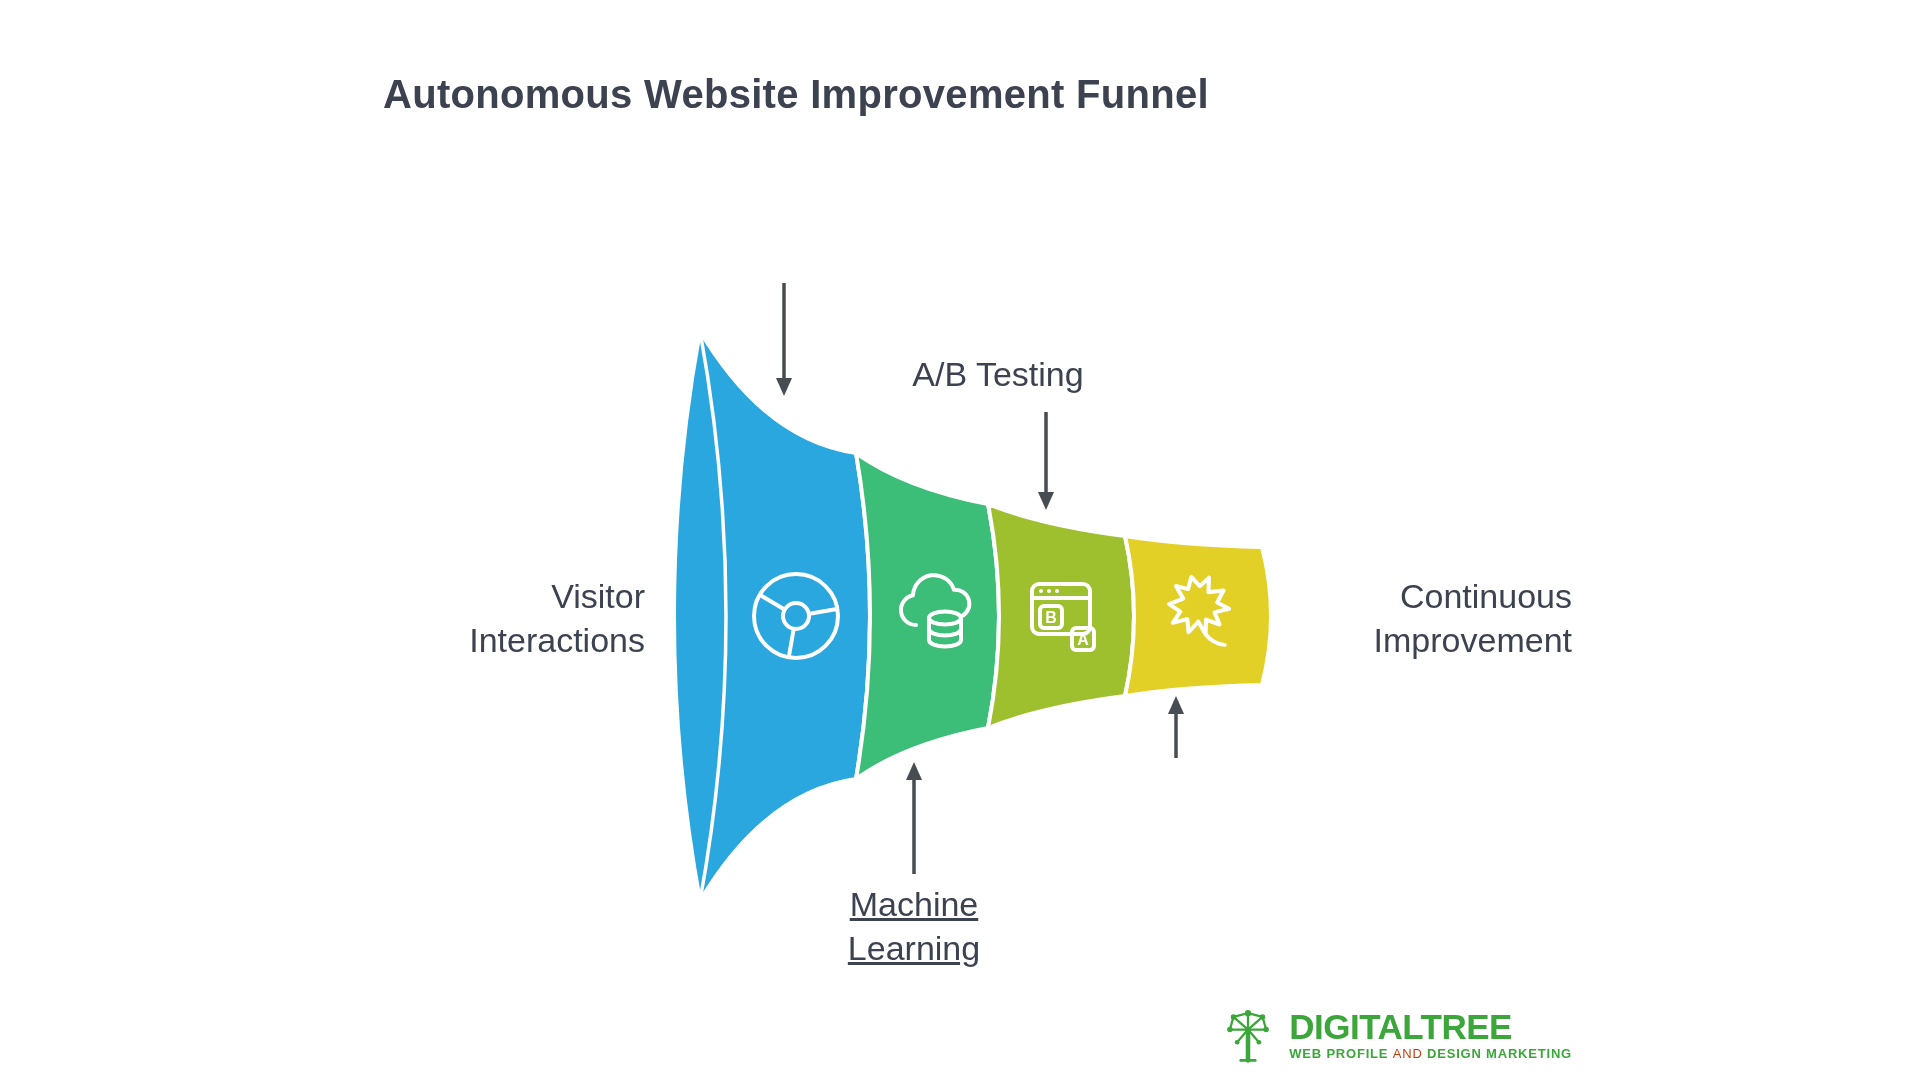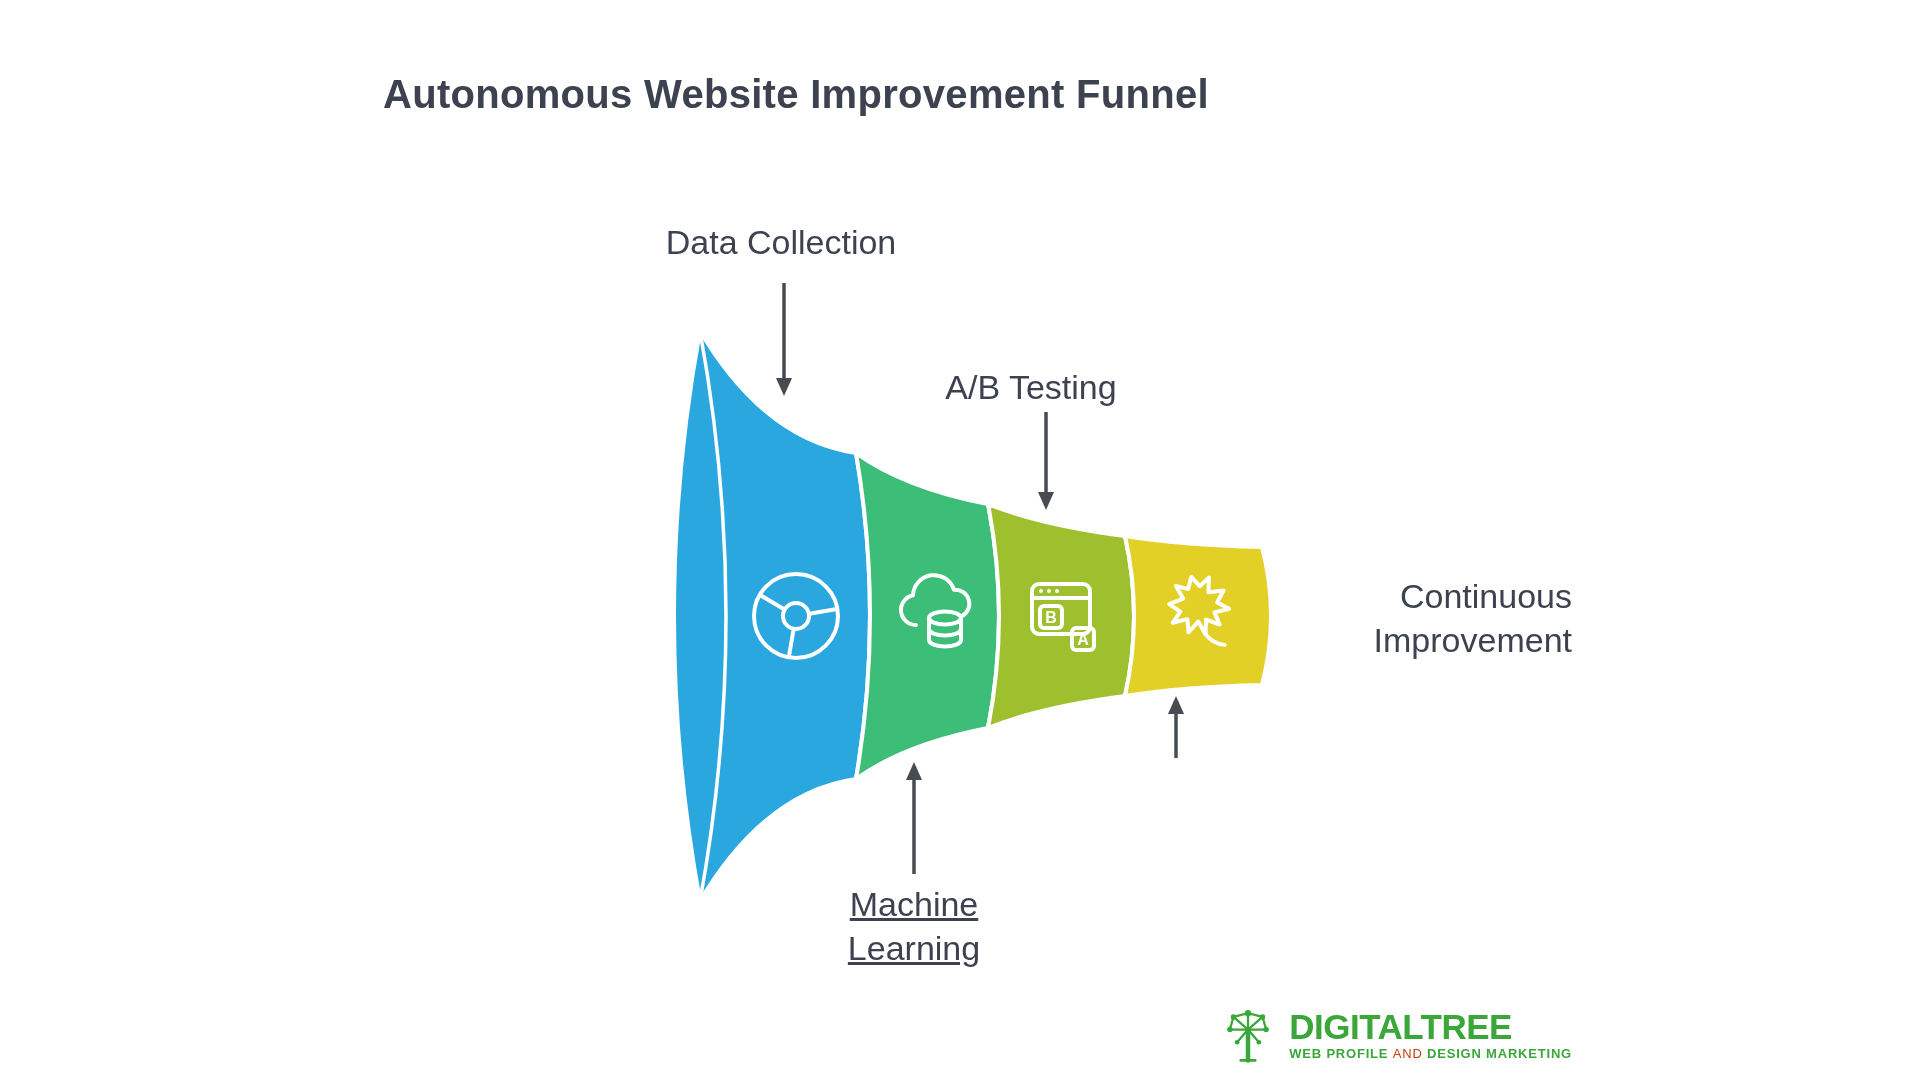--- a/index.html
+++ b/index.html
@@ -118,24 +118,24 @@
       <path class="arrow-line" d="M 914 874 V 778"></path>
       <polygon class="arrow-head" points="914,762 906,780 922,780"></polygon>
     </g>
 
     <g>
       <path class="arrow-line" d="M 1176 758 V 712"></path>
       <polygon class="arrow-head" points="1176,696 1168,714 1184,714"></polygon>
     </g>
   </svg>
 
-  <div class="label lbl-center" style="left:631px; top:220px; width:300px;">Data Collection</div>
 
-  <div class="label lbl-center" style="left:881px; top:352px; width:300px;margin-top:13px;">A/B Testing</div>
+  <div class="label lbl-center" style="left:848px; top:352px; width:300px;">A/B Testing</div>
 
+  <div class="label lbl-right" style="left:385px; top:574px; width:260px;">Visitor Interactions</div>
 
   <div class="label lbl-left" style="left:1292px; top:574px; width:280px;">Continuous Improvement</div>
 
   <div class="label lbl-center" style="left:784px; top:882px; width:260px;text-decoration:underline;">Machine Learning</div>
 
 
   <div class="logo">
     <svg width="58" height="58" viewBox="0 0 64 64">
       <g class="logo-stroke" fill="none" stroke-width="2.5" stroke-linecap="round">
         <path d="M32 26 L32 8"></path>

